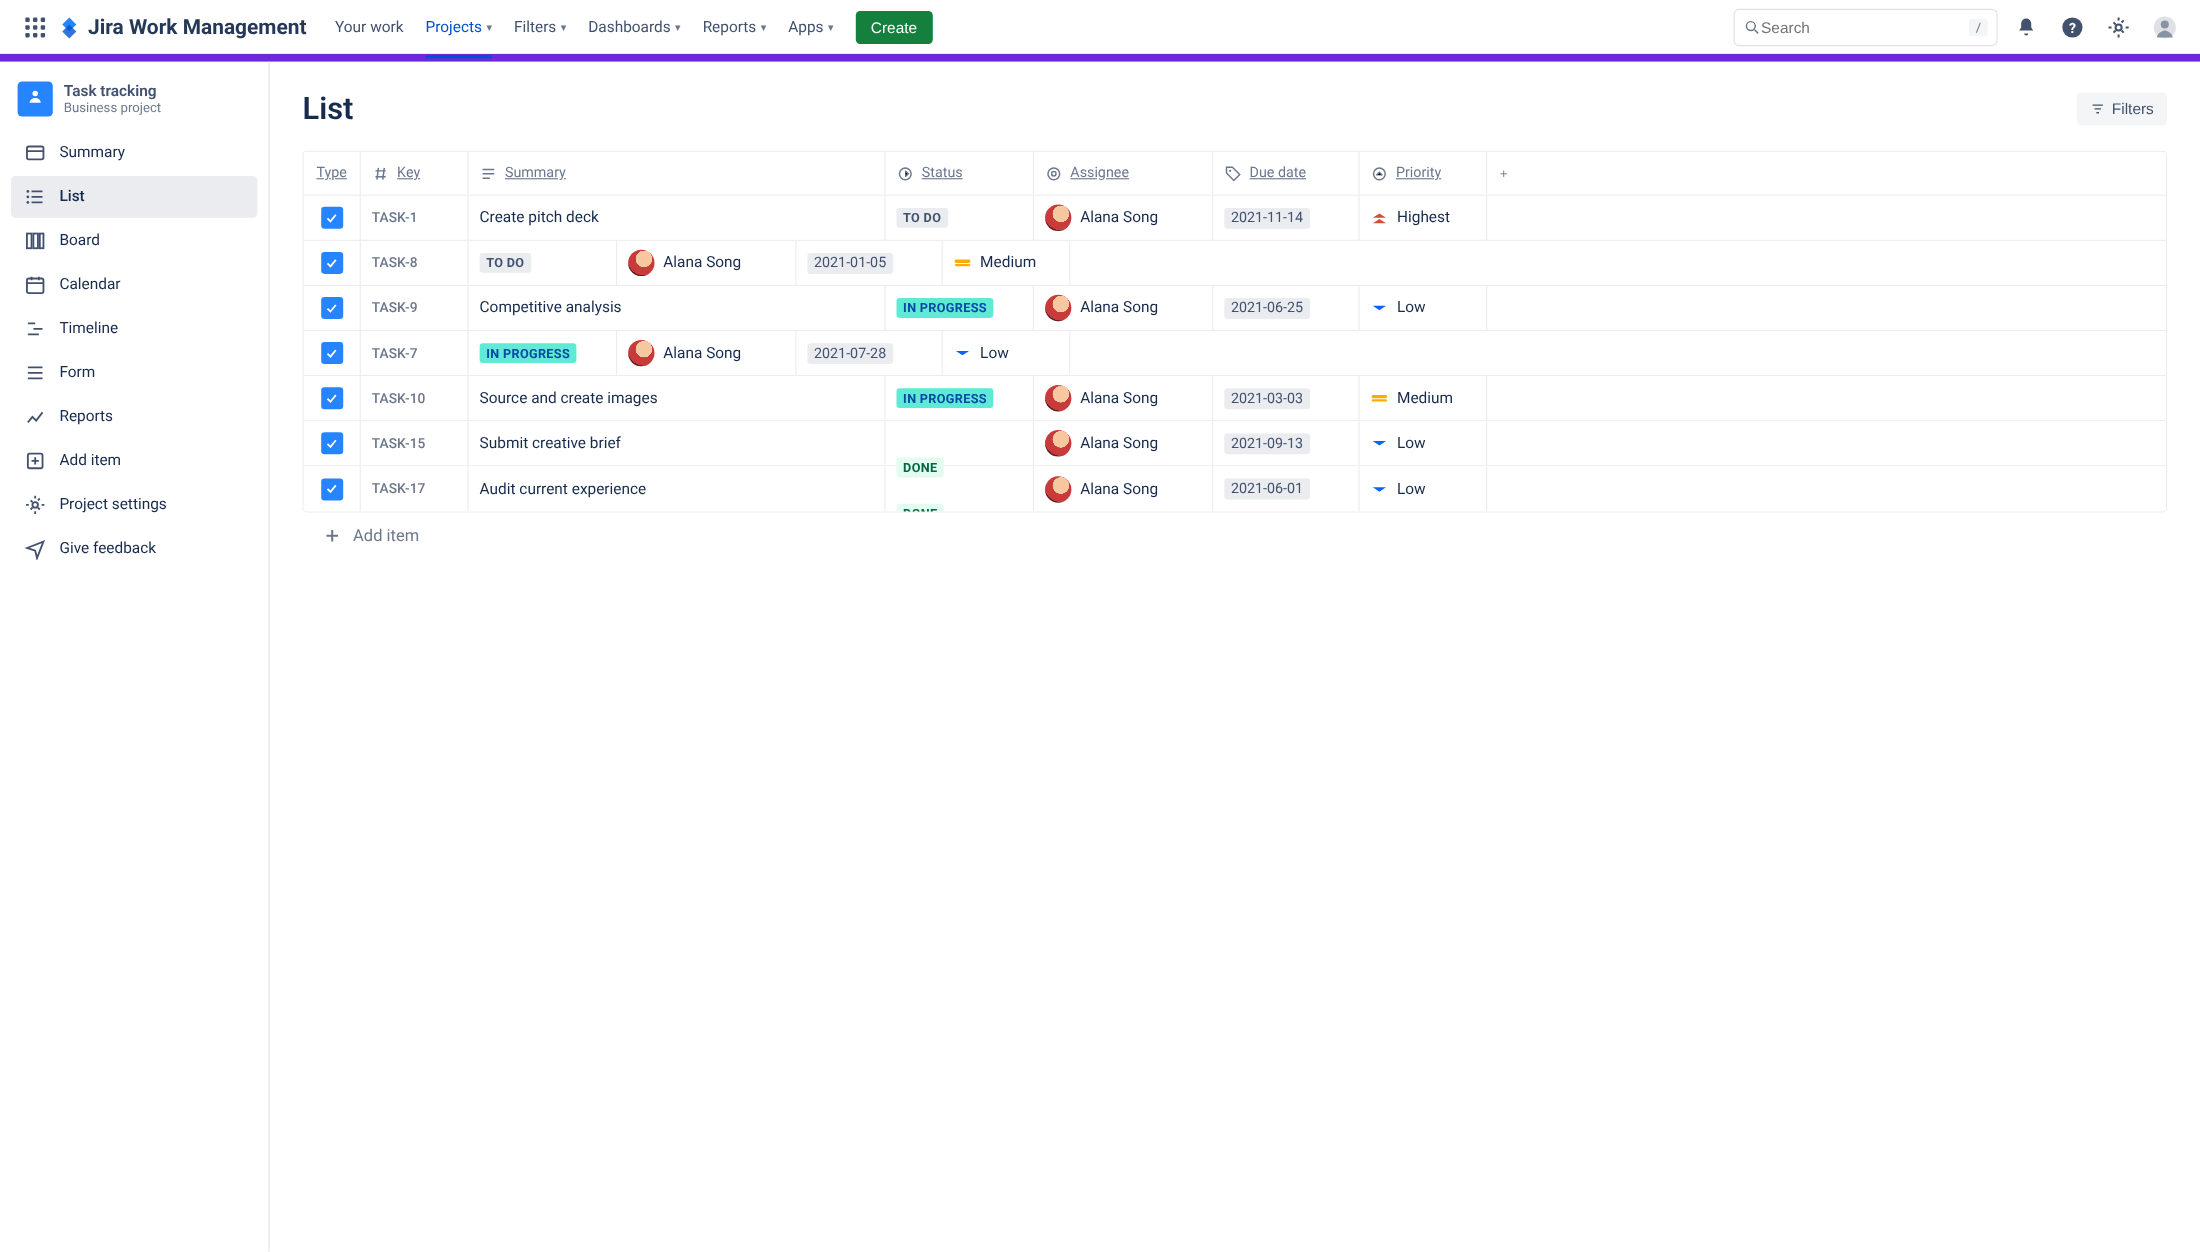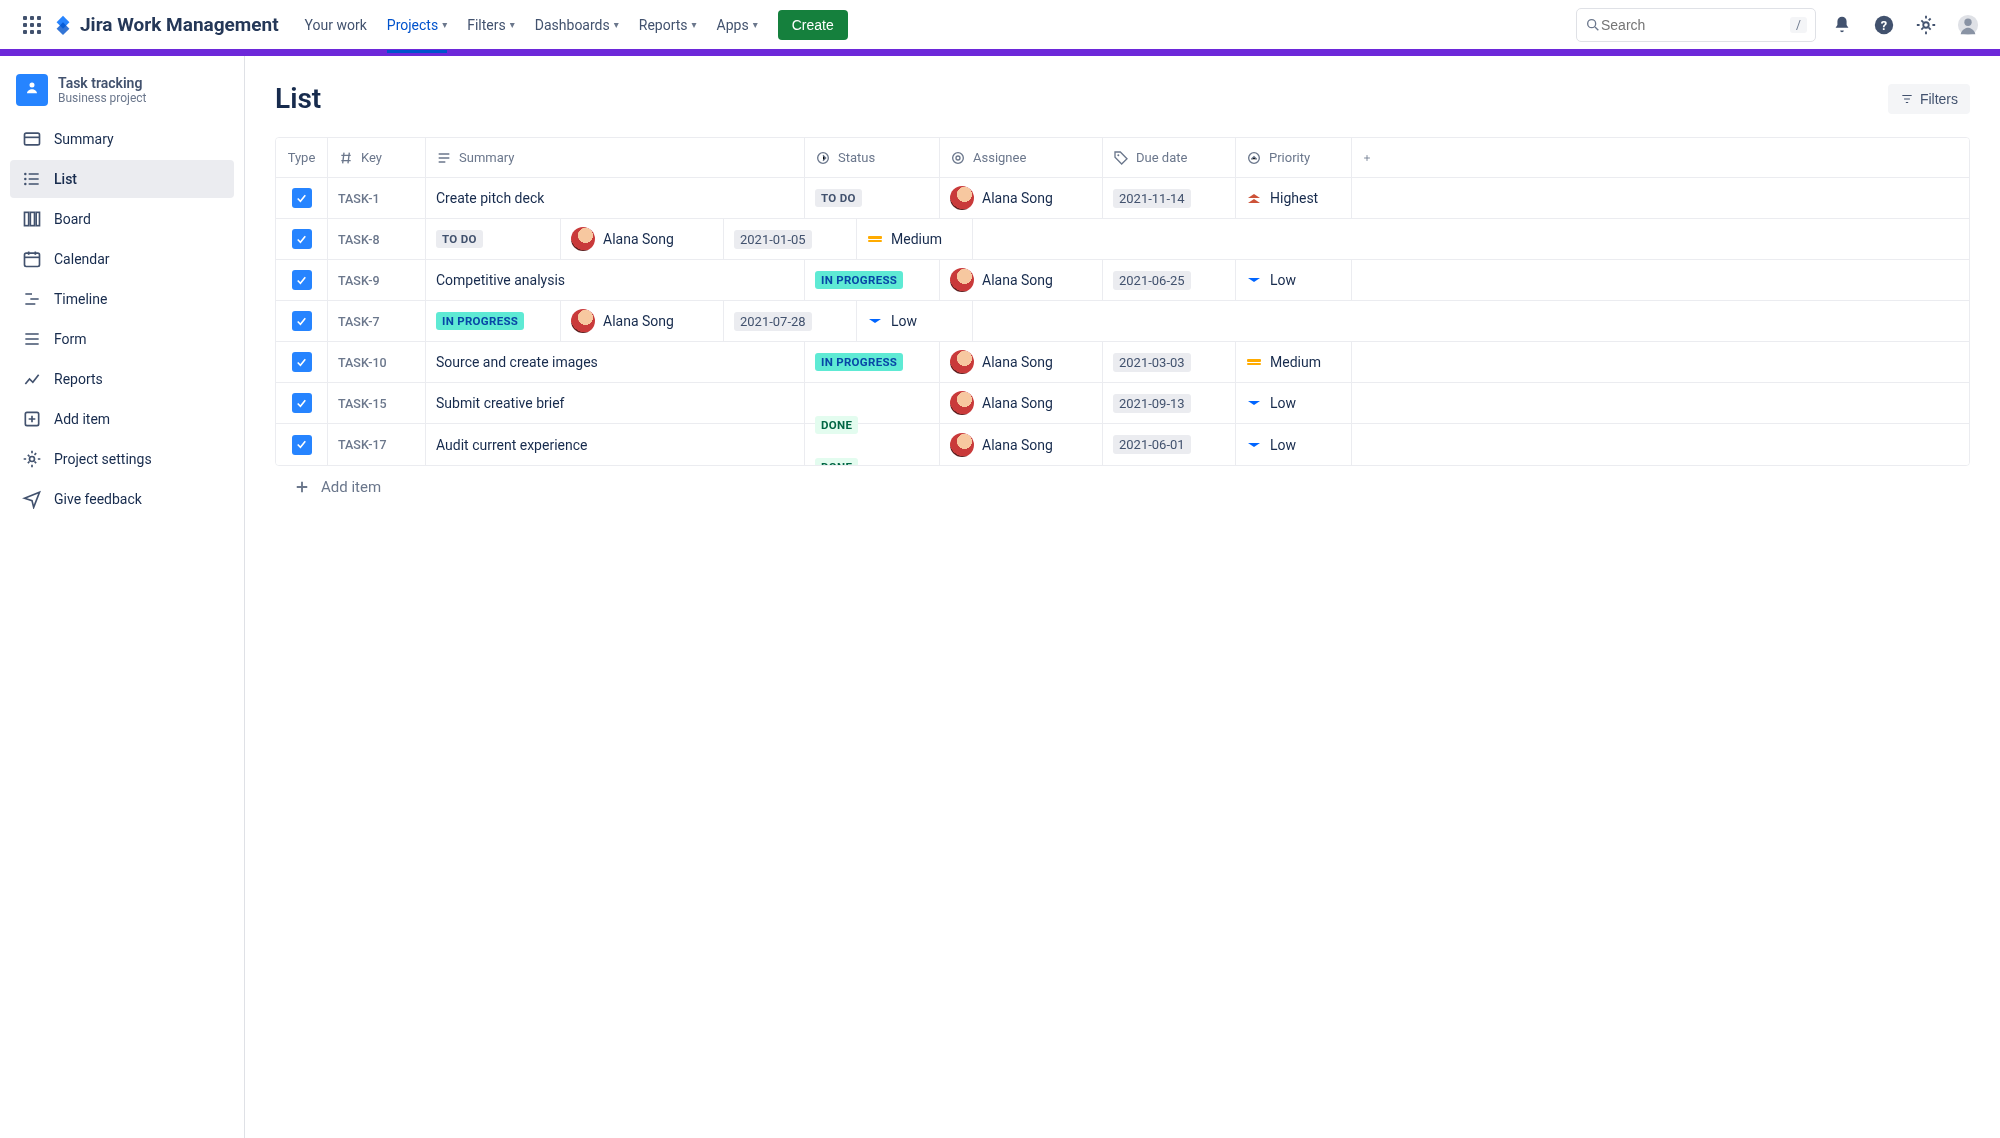--- a/index.html
+++ b/index.html
@@ -30,21 +30,21 @@
 .project-sub { font-size:12px; color:#6B778C;}
 .side-item { display:flex; align-items:center; gap:12px; padding:9px 12px; border-radius:4px; cursor:pointer; color:#172B4D; margin-bottom:2px;}
 .side-item svg { width:20px; height:20px; color:#42526E; flex-shrink:0;}
 .side-item.active { background:#ebecf0; font-weight:500;}
 .main { flex:1; padding: 26px 30px; overflow:auto;}
 .main-header { display:flex; justify-content:space-between; align-items:center; margin-bottom:22px;}
 .page-title { font-size:28px; font-weight:600; color:#172B4D;}
 .filters-btn { display:flex; align-items:center; gap:6px; background:#f4f5f7; border:none; padding:7px 12px; border-radius:4px; cursor:pointer; color:#42526E; font-size:14px; font-weight:500;}
 .table { border:1px solid #ebecf0; border-radius:4px; overflow:hidden;}
 .thead { display:flex; background:#fff; border-bottom:1px solid #ebecf0; height:40px; align-items:center;}
-.th { display:flex; align-items:center; gap:7px; padding:0 10px; color:#6B778C; font-size:13px; border-right:1px solid #ebecf0; height:100%;}
+.th { display:flex; align-items:center; gap:7px; padding:0 10px; color:#6B778C; font-size:13px; border-right:1px solid #ebecf0; height:100%;text-decoration:underline;}
 .th:last-child, .td:last-child { border-right:none;}
 .th svg, .td-simple-icon svg { width:16px; height:16px; color:#6B778C;}
 .col-type { width:52px; justify-content:center;}
 .col-key { width:98px; }
 .col-summary { width:379px; }
 .col-status { width:135px; }
 .col-assignee { width:163px;}
 .col-due { width:133px;}
 .col-priority { width:116px;}
 .col-add { width:30px; justify-content:center;}

